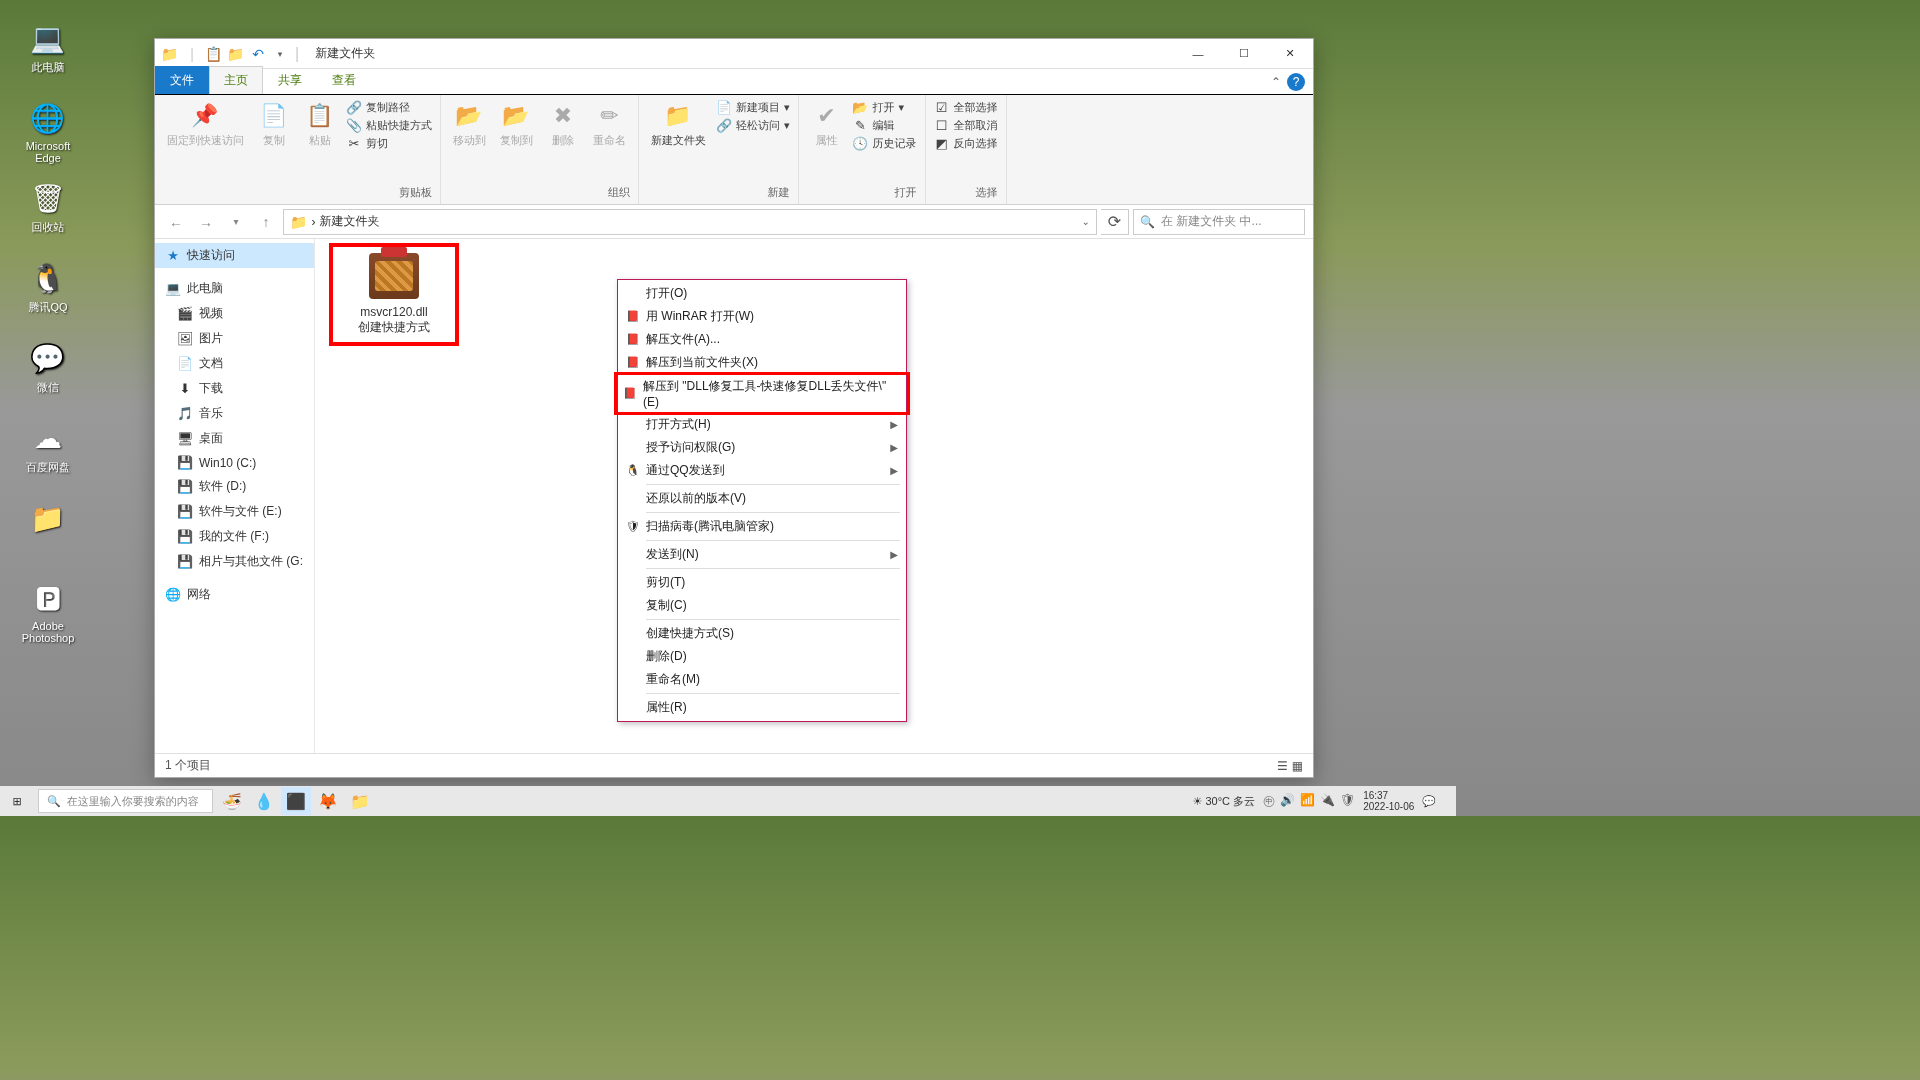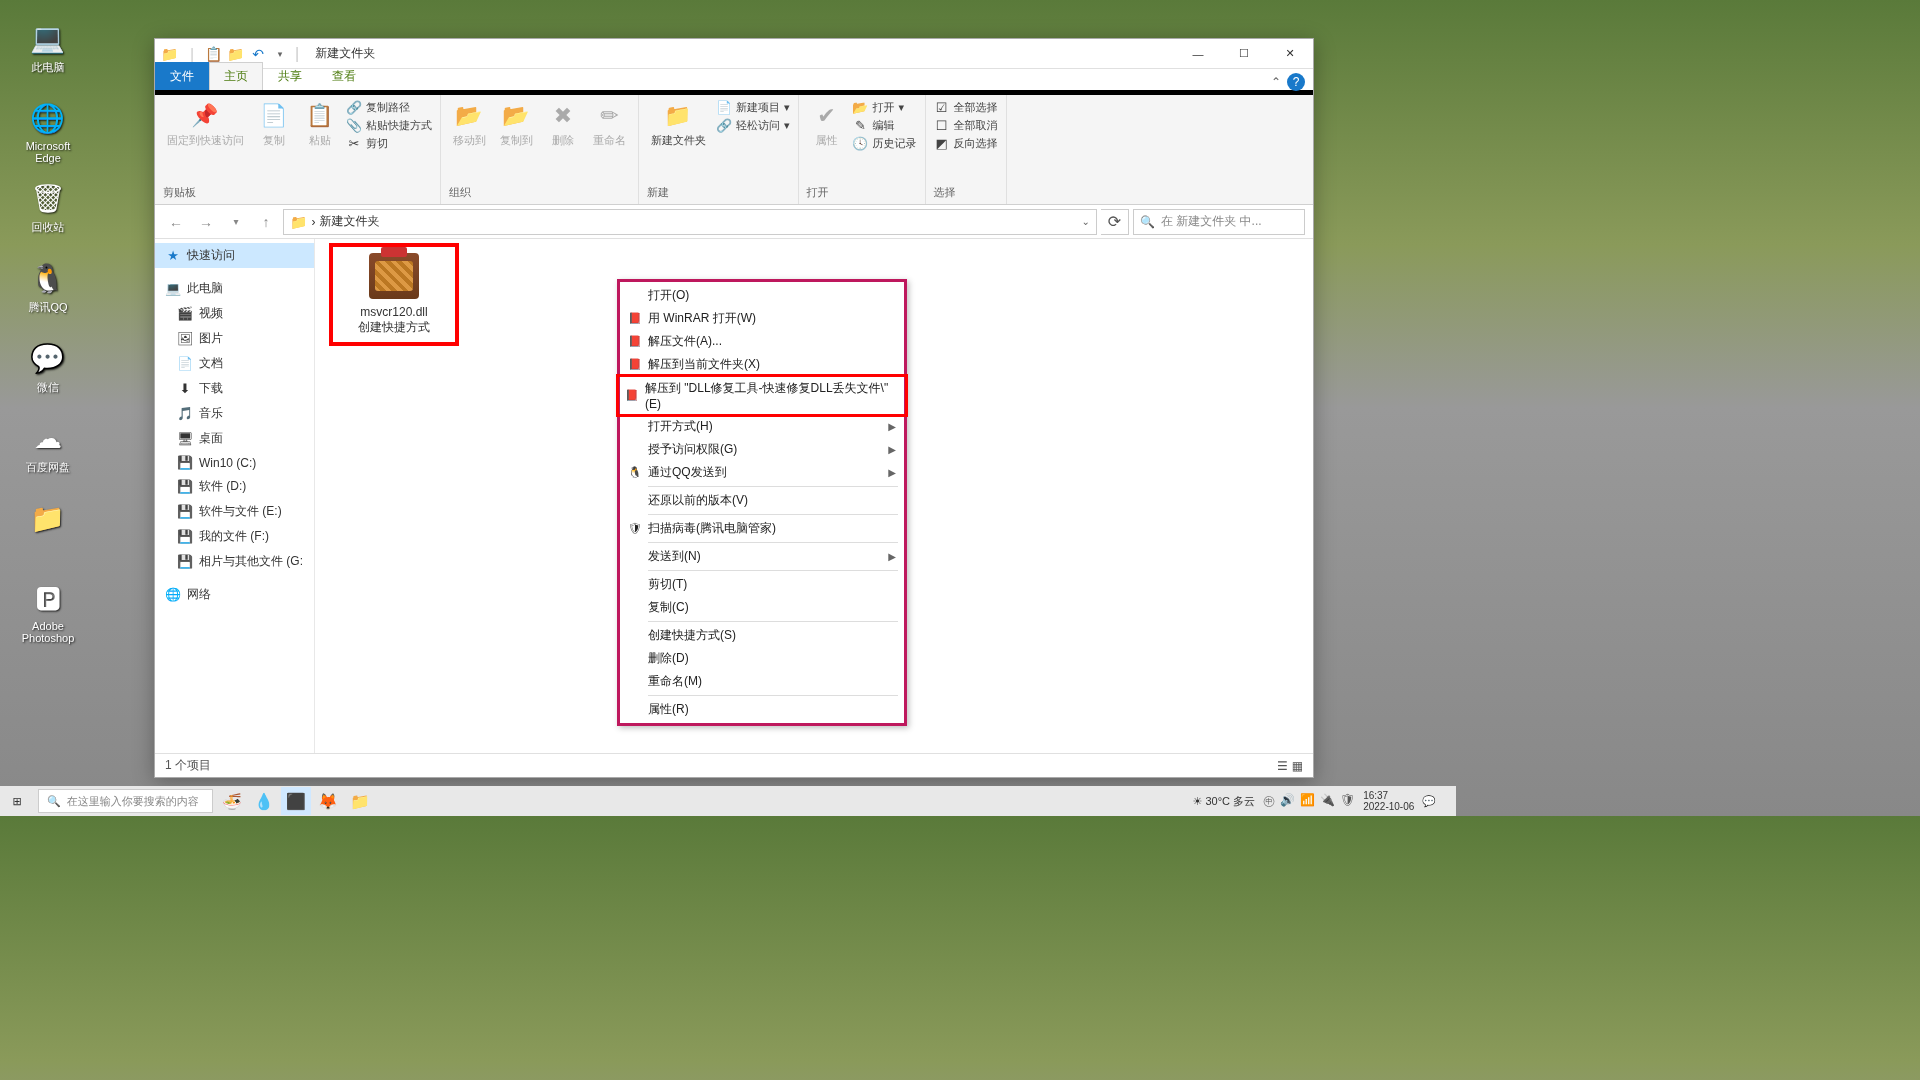--- a/index.html
+++ b/index.html
@@ -12,31 +12,31 @@
 
 .explorer { position: absolute; left: 154px; top: 38px; width: 1160px; height: 740px; background: #fff; border: 1px solid #aaa; box-shadow: 0 4px 20px rgba(0,0,0,0.3); display: flex; flex-direction: column; }
 
 .titlebar { height: 30px; display: flex; align-items: center; background: #fff; border-bottom: 1px solid #e0e0e0; }
 .titlebar-icons { display: flex; align-items: center; gap: 4px; padding: 0 6px; }
 .qat-icon { width: 18px; height: 18px; display: flex; align-items: center; justify-content: center; font-size: 14px; }
 .titlebar-text { flex: 1; font-size: 12px; padding-left: 8px; color: #333; }
 .winctrl { display: flex; }
 .winctrl div { width: 46px; height: 30px; display: flex; align-items: center; justify-content: center; font-size: 11px; color: #333; }
 
-.tabs { height: 26px; display: flex; align-items: flex-end; background: #fff; border-bottom: 5px solid #000000; position: relative; }
+.tabs { height: 26px; display: flex; align-items: flex-end; background: #fff; border-bottom: 1px solid #000000; position: relative; }
 .tab { padding: 5px 14px; font-size: 12px; color: #4d7c0f; border: 1px solid transparent; border-bottom: none; }
 .tab.file { background: #1979ca; color: #fff; }
 .tab.active { border-color: #d0d0d0; background: #f5f5f5; }
 .tab-right { position: absolute; right: 8px; top: 4px; display: flex; gap: 6px; align-items: center; }
 .help-icon { width: 18px; height: 18px; border-radius: 50%; background: #1979ca; color: #fff; font-size: 12px; display: flex; align-items: center; justify-content: center; }
 
 .ribbon { height: 110px; background: #f5f5f5; border-bottom: 1px solid #d0d0d0; display: flex; }
 .ribbon-group { border-right: 1px solid #e0e0e0; padding: 4px 8px; display: flex; flex-direction: column; }
 .ribbon-group-content { flex: 1; display: flex; align-items: flex-start; gap: 6px; }
-.ribbon-group-label { text-align: left; font-size: 11px; color: #666; padding-top: 2px; }
+.ribbon-group-label { text-align: right; font-size: 11px; color: #666; padding-top: 2px; }
 .ribbon-btn { display: flex; flex-direction: column; align-items: center; color: #444; font-size: 11px; padding: 2px 4px; min-width: 40px; }
 .ribbon-btn.disabled { color: #aaa; }
 .rb-icon { width: 30px; height: 30px; display: flex; align-items: center; justify-content: center; font-size: 22px; margin-bottom: 2px; }
 .ribbon-small { display: flex; flex-direction: column; gap: 1px; }
 .ribbon-small-item { display: flex; align-items: center; gap: 4px; font-size: 11px; color: #444; padding: 1px 0; }
 .ribbon-small-item .si { font-size: 13px; width: 16px; text-align: center; }
 
 .addrbar { height: 34px; display: flex; align-items: center; padding: 4px 8px; gap: 4px; border-bottom: 1px solid #e0e0e0; }
 .nav-btn { width: 26px; height: 26px; display: flex; align-items: center; justify-content: center; color: #888; font-size: 14px; }
 .breadcrumb { flex: 1; border: 1px solid #ccc; height: 26px; display: flex; align-items: center; padding: 0 6px; font-size: 12px; color: #333; gap: 4px; }
@@ -51,21 +51,21 @@
 .side-item.selected { background: #cce8ff; }
 .side-item .sicon { width: 16px; text-align: center; font-size: 13px; }
 
 .content { flex: 1; background: #fff; position: relative; padding: 8px; }
 .file-item { position: absolute; left: 14px; top: 4px; width: 130px; text-align: center; font-size: 12px; color: #333; border: 4px solid #ff0000; padding: 4px 16px 6px; }
 .rar-icon { width: 50px; height: 46px; margin: 2px auto 6px; background: linear-gradient(#8a4a2a,#6a3a1a); border-radius: 4px; position: relative; }
 .rar-icon::before { content: ""; position: absolute; inset: 8px 6px; background: repeating-linear-gradient(45deg,#d94,#d94 4px,#b72 4px,#b72 8px); border-radius: 3px; }
 .rar-icon::after { content: ""; position: absolute; left: 50%; top: -6px; width: 26px; height: 10px; margin-left: -13px; background: #c33; border-radius: 2px; }
 
 
-.ctxmenu { position: absolute; left: 302px; top: 40px; width: 290px; background: #fff; border: 3px solid #be185d; box-shadow: 2px 2px 6px rgba(0,0,0,0.25); font-size: 12px; padding: 2px; z-index: 5; }
+.ctxmenu { position: absolute; left: 302px; top: 40px; width: 290px; background: #fff; border: 1px solid #be185d; box-shadow: 2px 2px 6px rgba(0,0,0,0.25); font-size: 12px; padding: 2px; z-index: 5; }
 .ctx-item { display: flex; align-items: center; padding: 3px 6px 3px 26px; position: relative; color: #222; }
 .ctx-item .ci-icon { position: absolute; left: 5px; width: 16px; height: 16px; display: flex; align-items: center; justify-content: center; font-size: 11px; }
 .ctx-item .arrow { margin-left: auto; color: #666; font-size: 10px; }
 .ctx-sep { height: 1px; background: #ddd; margin: 2px 4px 2px 26px; }
 .ctx-highlight { border: 3px solid #ff0000; margin: -2px -6px -2px -6px; }
 
 .statusbar { height: 24px; border-top: 1px solid #e0e0e0; display: flex; align-items: center; padding: 0 10px; font-size: 12px; color: #555; justify-content: space-between; }
 .view-btns { display: flex; gap: 4px; }
 
 

